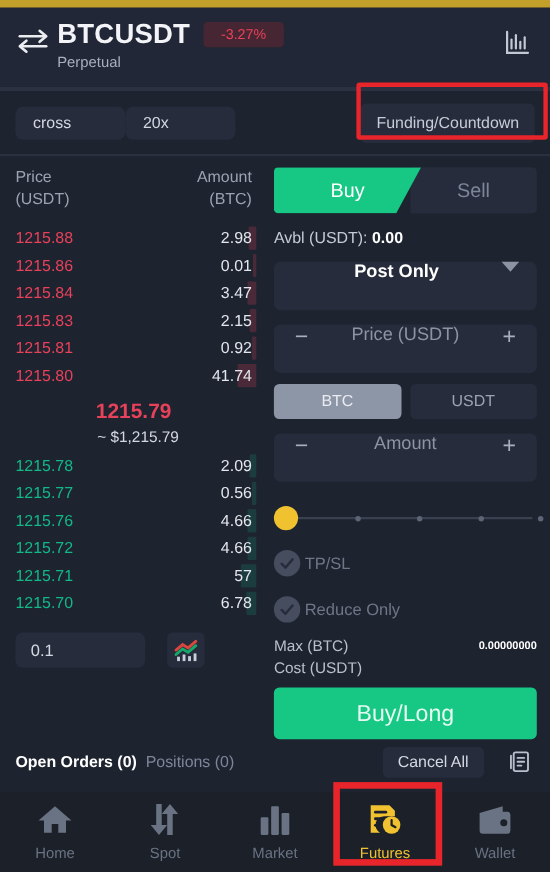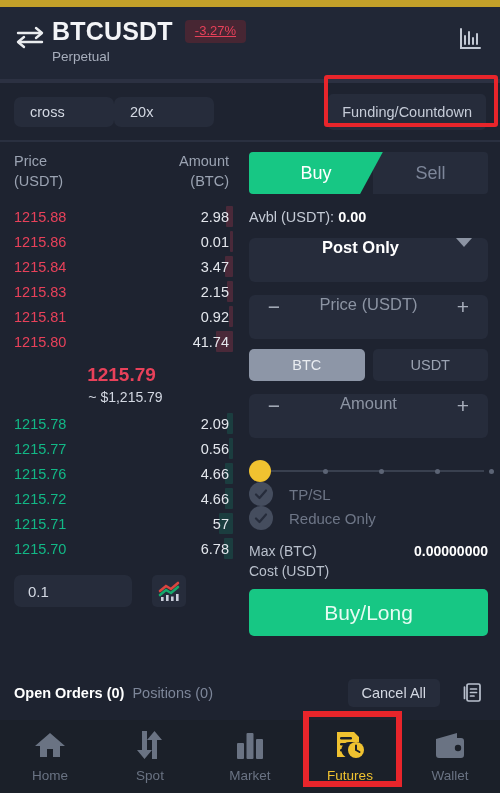--- a/index.html
+++ b/index.html
@@ -21,23 +21,22 @@
     display:flex; align-items:flex-start; padding:10px 14px 0 14px;
     position:relative;
   }
   .swap-icon { width:34px; flex:0 0 34px; padding-top:8px; color:#EAECEF; }
   .swap-icon svg { display:block; }
   .sym-block { flex:1; padding-left:4px; }
   .sym-row { display:flex; align-items:center; gap:12px; }
   .symbol { font-size:25px; font-weight:bold; letter-spacing:.2px; color:#F3F4F7; }
   .chg-badge {
     background:#472633; color:#E8415A;
-    font-size:13px; padding:4px 10px; border-radius:4px;
+    font-size:13px; padding:4px 16px; border-radius:4px;
     line-height:1.1;
-    text-decoration:underline;
   }
   .sub { font-size:13.5px; color:#A7AEBC; margin-top:3px; }
   .hdr-chart-icon { width:30px; height:30px; margin-top:8px; color:#C2C8D4; }
   .hdr-chart-icon svg { display:block; }
 
   .hdr-sep { height:4px; background:#2C3142; }
 
   
   .lev-row {
     height:57px; background:#1E2330;
@@ -149,33 +148,33 @@
 
   
   .slider { margin-top:22px; height:22px; position:relative; }
   .track { position:absolute; left:10px; right:4px; top:10px; height:2px; background:#39404F; }
   .tick { position:absolute; width:5px; height:5px; border-radius:50%; background:#5C6475; top:8.5px; }
   .knob {
     position:absolute; left:0; top:0; width:22px; height:22px;
     border-radius:50%; background:#F0C230;
   }
 
-  .chk-row { display:flex; align-items:center; gap:16px; }
+  .chk-row { display:flex; align-items:center; gap:4px; margin-top:18px; }
   .chk {
     width:24px; height:24px; border-radius:50%; background:#454D5E;
     display:flex; align-items:center; justify-content:center;
   }
   .chk svg { display:block; }
   .chk-lbl { font-size:15px; color:#6E7687; }
 
   .kv {
     display:flex; justify-content:space-between; align-items:center;
     font-size:14px; color:#B9C0CC; margin-top:13px;gap:44px;
   }
-  .kv .v { color:#FFFFFF; font-weight:bold; font-size:14px; }
+  .kv .v { color:#FFFFFF; font-weight:bold; font-size:10px; }
   .kv.tight { margin-top:4px; }
 
   .submit {
     margin-top:10px; height:47px; border-radius:5px;
     background:#17C784; color:#E6FBF2;
     display:flex; align-items:center; justify-content:center;
     font-size:21px;
   }
 
   

